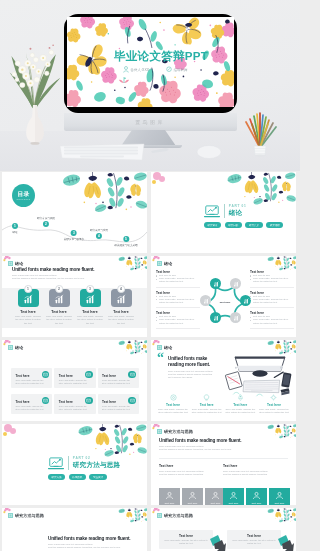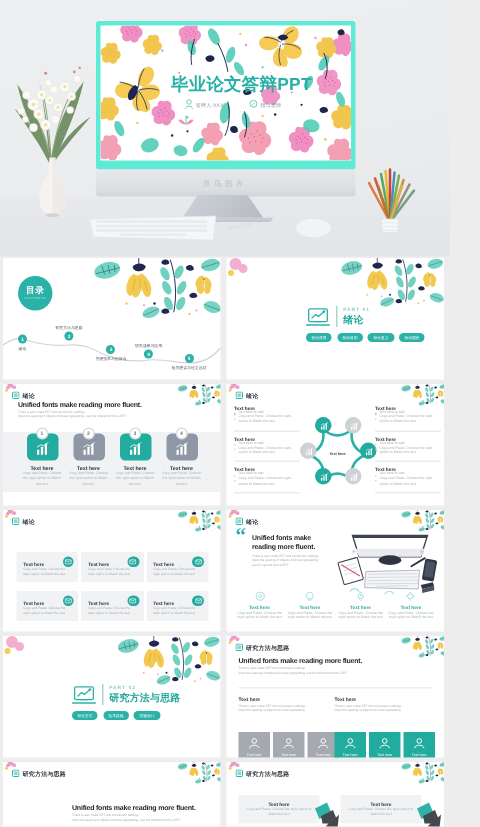--- a/index.html
+++ b/index.html
@@ -4,21 +4,21 @@
 <style>
   html,body{margin:0;padding:0;}
   body{width:300px;height:551px;background:#ededed;font-family:"Liberation Sans",sans-serif;overflow:hidden;}
   .page{position:relative;width:300px;height:551px;background:#ededed;}
   svg{display:block;}
 
   
   .hero{position:absolute;left:0;top:0;width:300px;height:171px;overflow:hidden;background:#ecedee;}
   .hero .bg{position:absolute;inset:0;background:linear-gradient(168deg,#eeeff0 0%,#ebecee 60%,#e6e7ea 100%);}
   .deskline{position:absolute;left:0;top:131px;width:300px;height:40px;background:linear-gradient(180deg,#e8e9ec 0%,#e3e4e8 100%);}
-  .mon-frame{position:absolute;left:64px;top:14px;width:173px;height:99px;background:#5eead4;border-radius:2px;text-align:right;}
+  .mon-frame{position:absolute;left:64px;top:14px;width:173px;height:99px;background:#000000;border-radius:14px;text-align:right;}
   .mon-screen{position:absolute;left:3px;top:3px;width:167px;height:90px;background:#fff;overflow:hidden;}
   .mon-chin{position:absolute;left:64px;top:113px;width:173px;height:18px;background:linear-gradient(180deg,#e6e8eb 0%,#dcdfe3 70%,#d2d5da 100%);border-radius:0 0 2px 2px;}
   .mon-neck{position:absolute;left:121px;top:130px;width:55px;height:16px;
             background:linear-gradient(130deg,#d0d4d9 0%,#c3c7ce 45%,#b6bbc2 100%);
             clip-path:polygon(20% 0,80% 0,100% 100%,0 100%);}
   .mon-foot{position:absolute;left:116px;top:145px;width:66px;height:3px;border-radius:0 0 3px 3px;
             background:linear-gradient(180deg,#cfd3d8,#bfc3ca);}
   .wm{position:absolute;left:0;top:119px;width:300px;text-align:center;font-size:5px;letter-spacing:2.4px;color:#bcbfc3;}
 
   .sl-title{position:absolute;left:47px;top:32px;font-size:11.6px;font-weight:bold;color:#28b0a6;letter-spacing:.2px;white-space:nowrap;}

